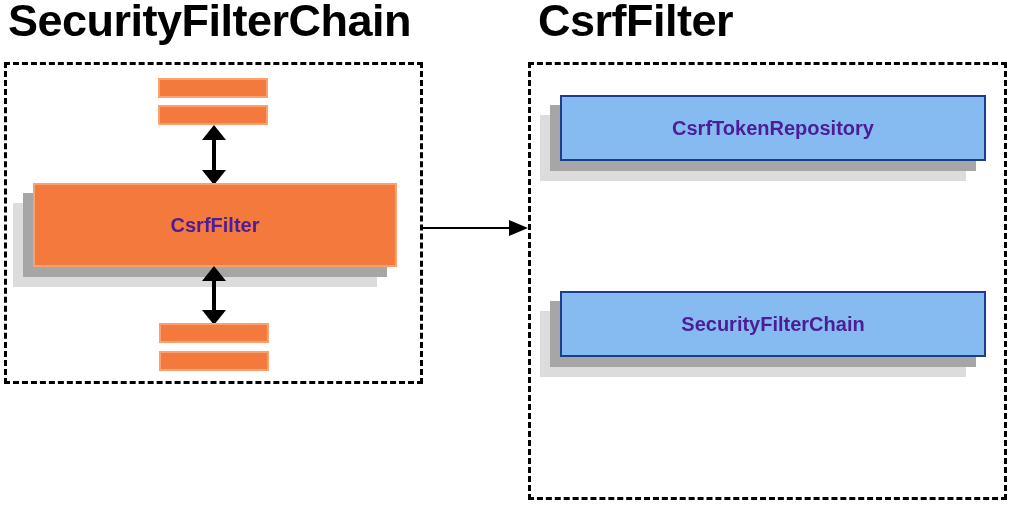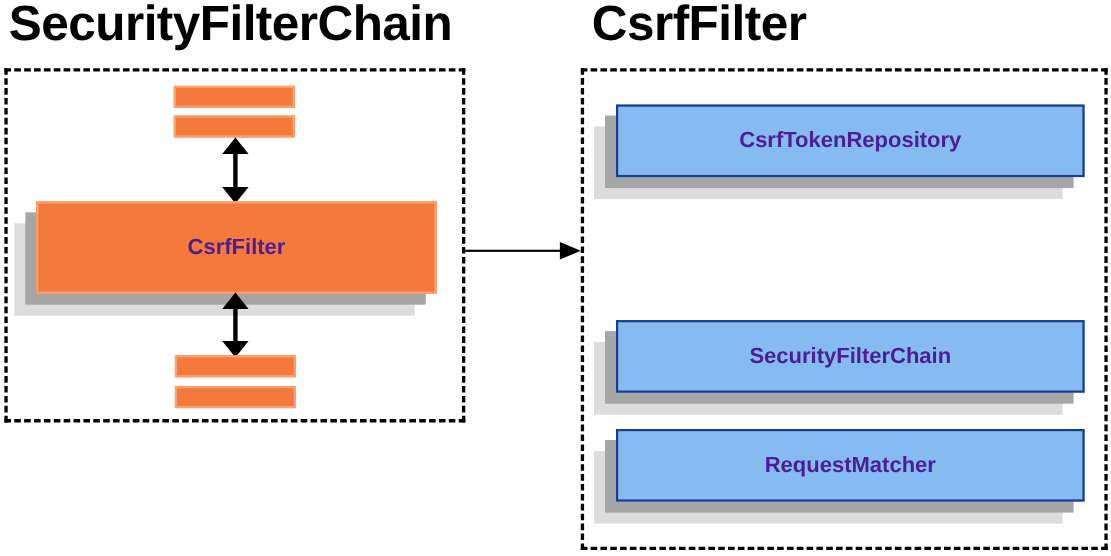--- a/index.html
+++ b/index.html
@@ -142,17 +142,14 @@
 
   <div class="component-box shadowed" style="top:95px">
     <span class="box-label">CsrfTokenRepository</span>
   </div>
 
 
   <div class="component-box shadowed" style="top:291px">
     <span class="box-label">SecurityFilterChain</span>
   </div>
 
-  <div class="component-box shadowed" style="top:390px">
-    <span class="box-label">RequestMatcher</span>
-  </div>
 
 </div>
 
 </body></html>

